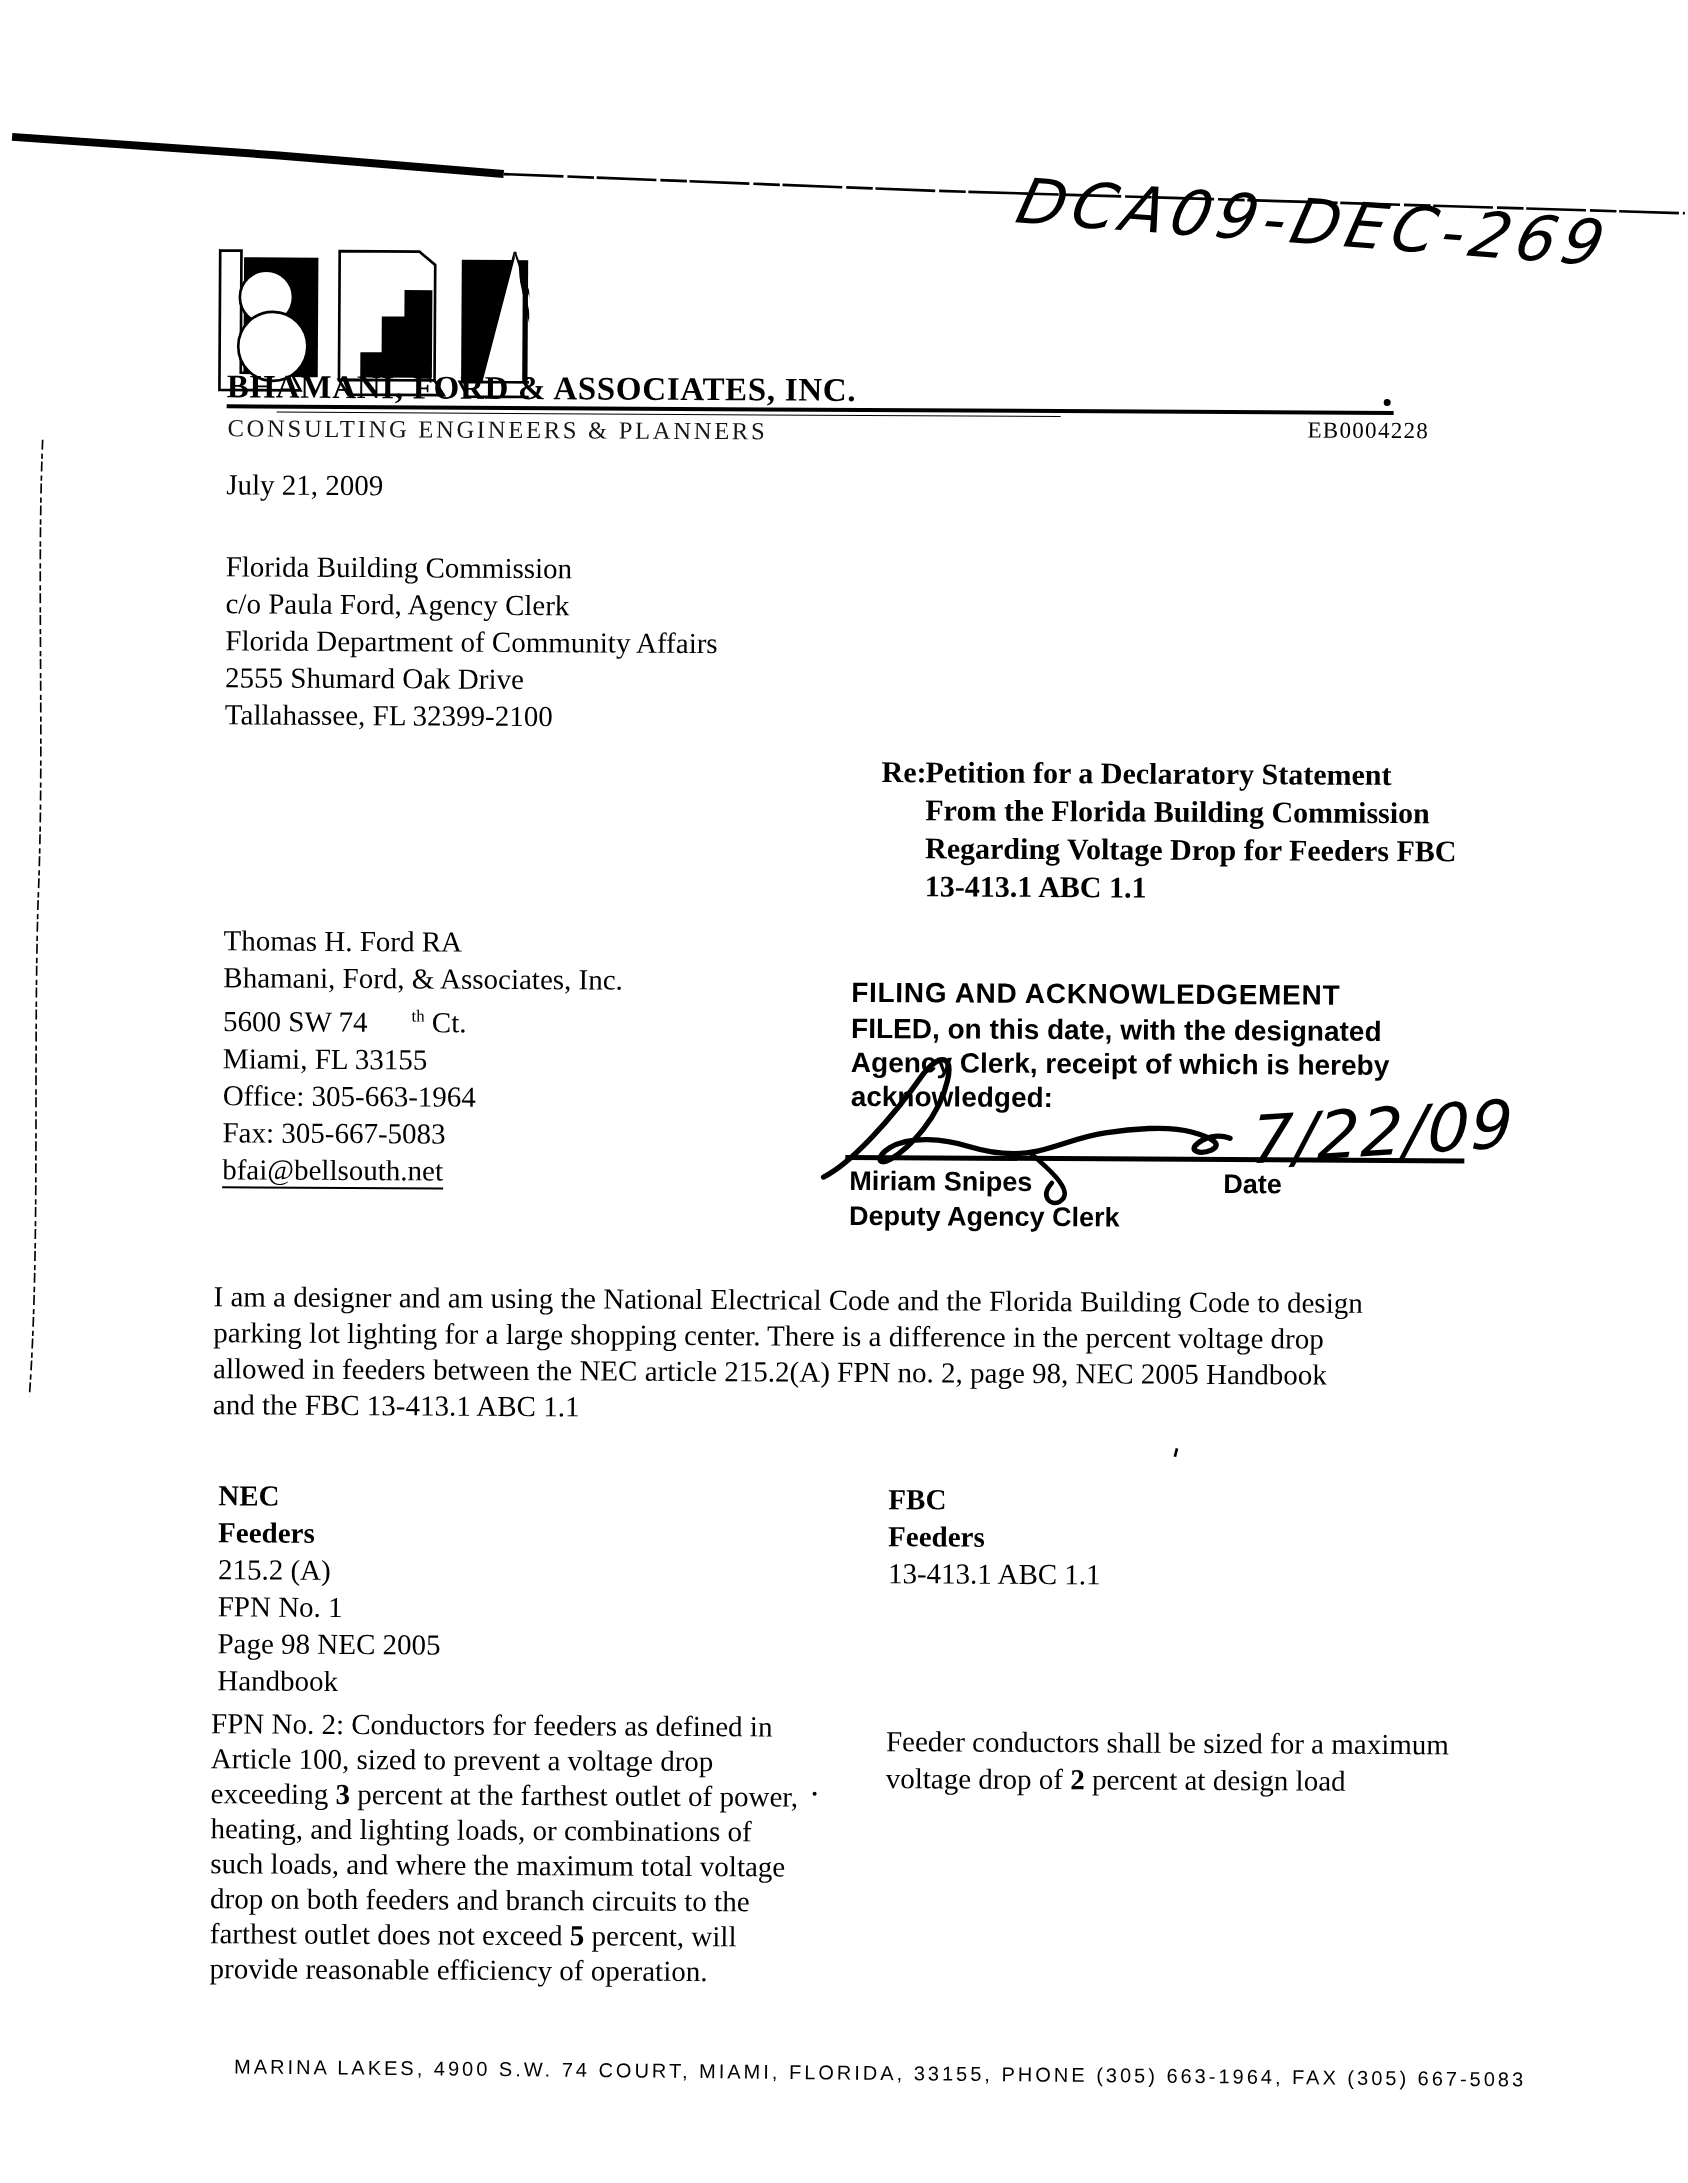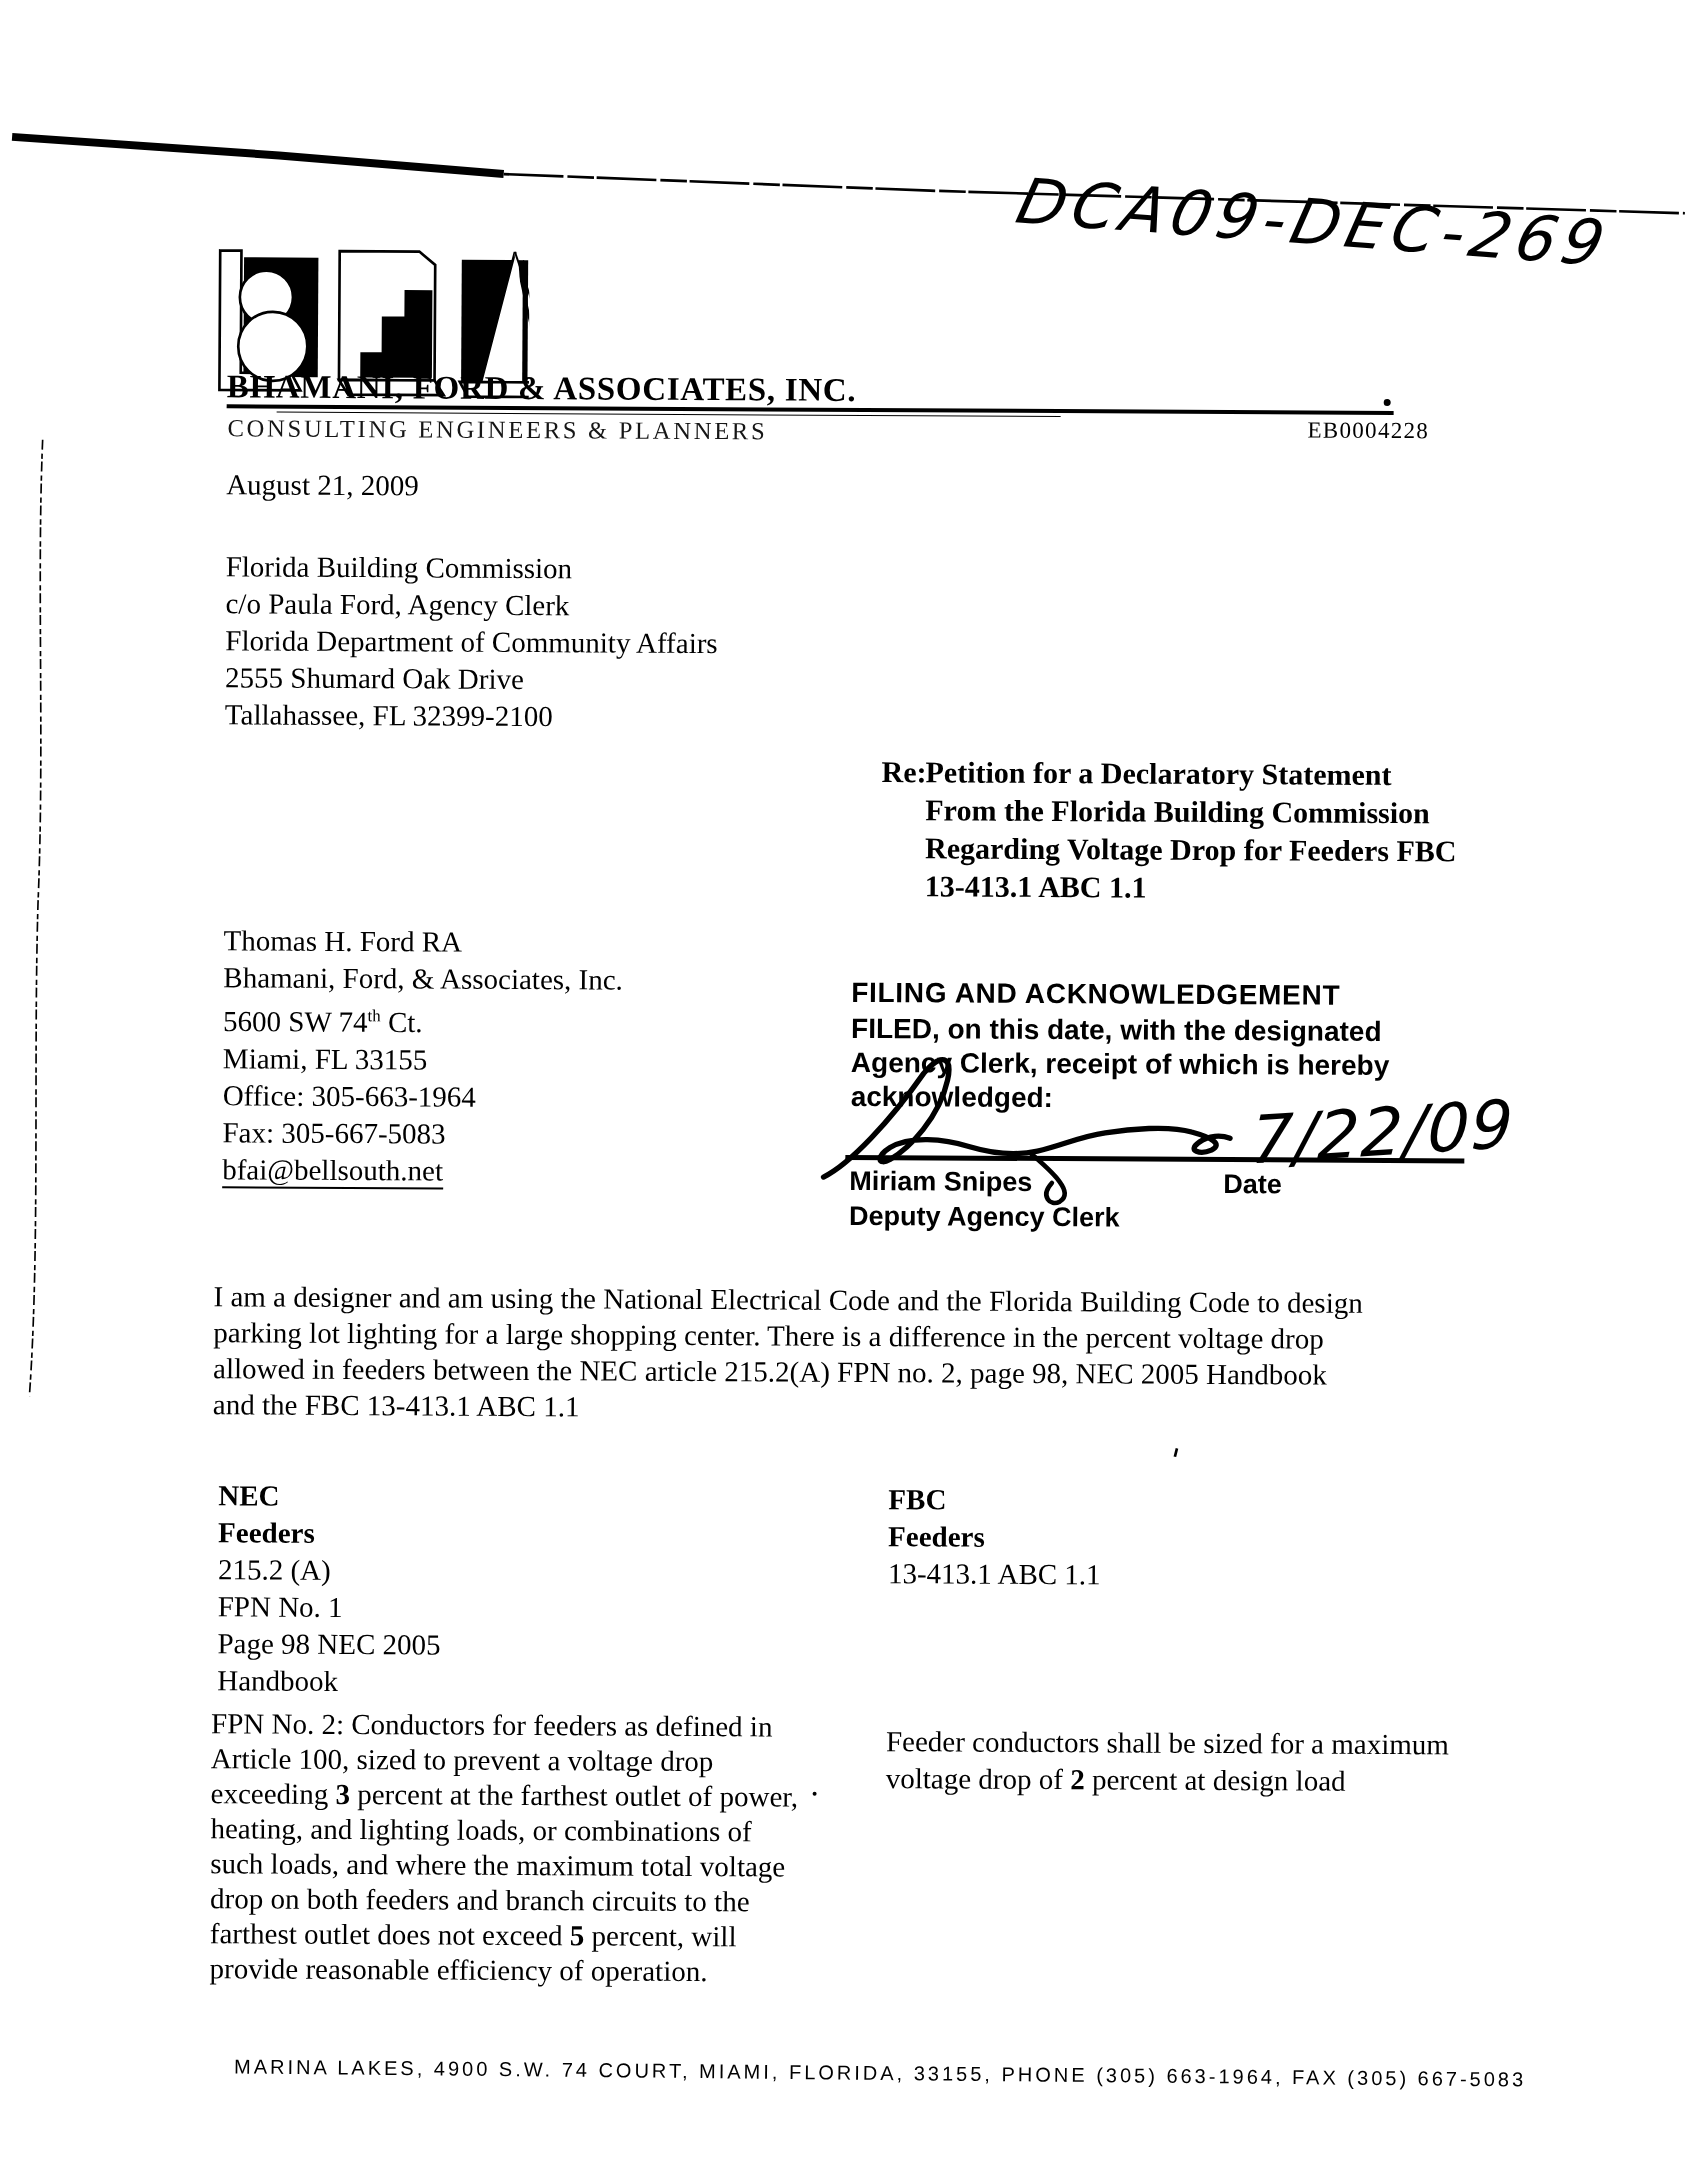--- a/index.html
+++ b/index.html
@@ -26,21 +26,21 @@
   .stamp-sign{font-size:27px;font-weight:bold;font-family:"Liberation Sans", sans-serif;line-height:32px;}
   .cols{font-size:29px;line-height:37px;}
   .fpn{font-size:29px;line-height:35px;}
   .footer{font-size:20px;letter-spacing:3px;font-family:"Liberation Sans", sans-serif;
           transform:rotate(0.25deg);transform-origin:0 0;white-space:nowrap;}
   .handwrite{font-family:"DejaVu Sans", sans-serif;font-style:italic;}
   .case-no{font-size:63px;letter-spacing:6px;transform:rotate(4.2deg) skewX(-9deg);transform-origin:0 0;}
   .hand-date{font-size:66px;letter-spacing:1.3px;transform:rotate(-4deg) skewX(-6deg);transform-origin:0 0;}
   .rule{background:#000;}
   .email{border-bottom:2px solid #000;padding-bottom:1.3px;}
-  sup{font-size:58%;vertical-align:super;}
+  sup{font-size:58%;vertical-align:super;margin-left:44px;}
   svg{display:block;}
 </style>
 </head>
 <body>
 
 <div class="page">
 
   <svg class="abs" style="left:0;top:0;" width="1689" height="2183" viewBox="0 0 2542 3286">
     <path d="M18,206 L420,234 L758,262" stroke="#000" stroke-width="12" fill="none"></path>
     <path d="M758,262 L1400,287 L2536,321" stroke="#000" stroke-width="4" fill="none" stroke-dasharray="90 6 40 4"></path>
@@ -81,21 +81,21 @@
       </g>
     </svg>
 
     <div class="abs serif company-name" style="left:229px;top:367px;">BHAMANI, FORD &amp; ASSOCIATES, INC.</div>
     <div class="abs rule" style="left:229px;top:403px;width:1167px;height:4px;"></div>
     <div class="abs rule" style="left:279px;top:410px;width:784px;height:1.3px;"></div>
     <div class="abs" style="left:1386px;top:391px;width:7.3px;height:7.3px;border-radius:50%;background:#000;"></div>
     <div class="abs serif tagline" style="left:230px;top:413px;">CONSULTING ENGINEERS &amp; PLANNERS</div>
     <div class="abs serif eb" style="left:1310px;top:410px;">EB0004228</div>
 
-    <div class="abs bodytext" style="left:229px;top:465px;">August 21, 2009</div>
+    <div class="abs bodytext" style="left:229px;top:465px;">July 21, 2009</div>
 
     <div class="abs addr lines" style="left:229px;top:547px;">Florida Building Commission<br>c/o Paula Ford, Agency Clerk<br>Florida Department of Community Affairs<br>2555 Shumard Oak Drive<br>Tallahassee, FL 32399-2100</div>
 
     <div class="abs re" style="left:854px;top:748px;margin-left:32px;">Re:</div>
     <div class="abs re lines" style="left:930px;top:748px;">Petition for a Declaratory Statement<br>From the Florida Building Commission<br>Regarding Voltage Drop for Feeders FBC<br>13-413.1 ABC 1.1</div>
 
     <div class="abs addr" style="left:229px;top:921px;">
       <div>Thomas H. Ford RA</div>
       <div>Bhamani, Ford, &amp; Associates, Inc.</div>
       <div><span>5600 SW 74</span><sup>th</sup><span> Ct.</span></div>

